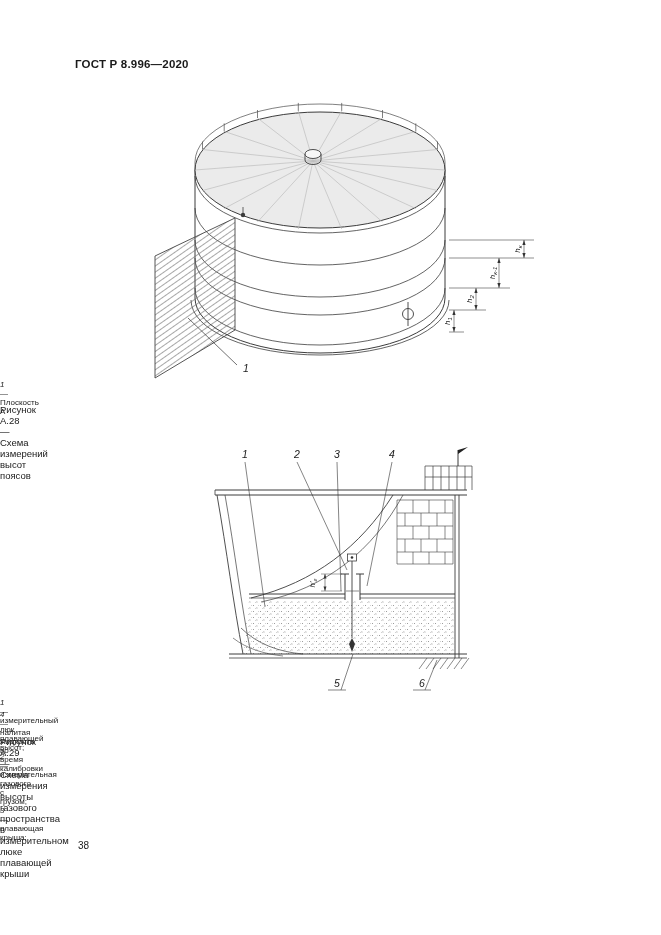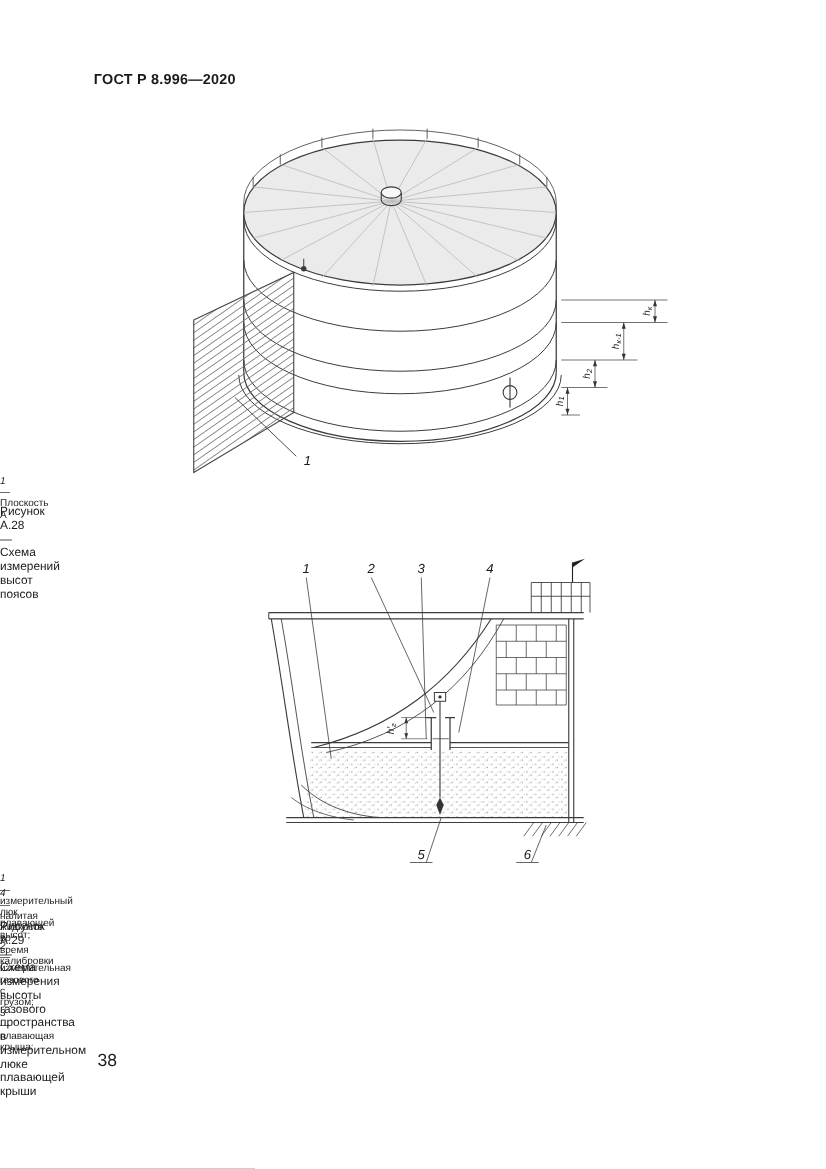--- a/index.html
+++ b/index.html
@@ -7,21 +7,21 @@
     position:relative;width:661px;height:935px;background:#ffffff;
     font-family:"Liberation Sans",sans-serif;color:#1a1a1a;overflow:hidden;
     margin:0 auto;
   }
   .abs{position:absolute;}
   .center{left:0;right:0;text-align:center;}
   .header{font-weight:bold;font-size:11.5px;letter-spacing:.2px;}
   .caption{font-size:9.5px;}
   .legend{font-size:8px;color:#222;}
   .legend .num{font-style:italic;}
-  .pagenum{font-size:14px;}
+  .pagenum{font-size:10px;}
   svg{display:block;}
   svg text{font-family:"Liberation Sans",sans-serif;fill:#1a1a1a;}
   .callout{font-style:italic;font-size:10.5px;}
   .dimlabel{font-style:italic;font-size:8px;}
   .sub{font-size:6px;}
 </style>
 </head>
 <body>
 
 <div class="page">

